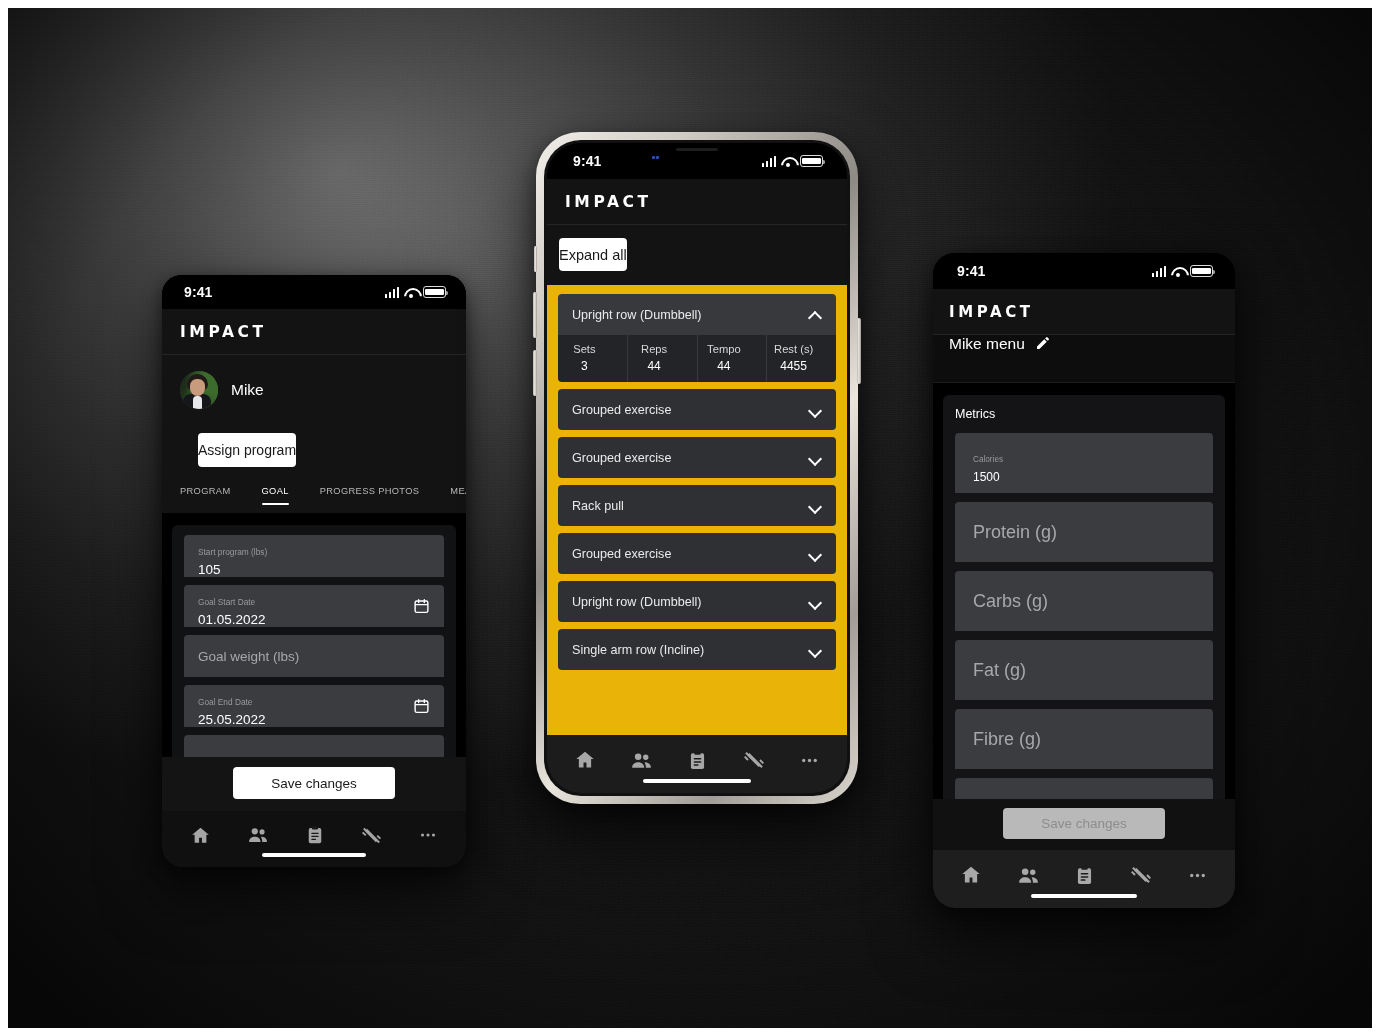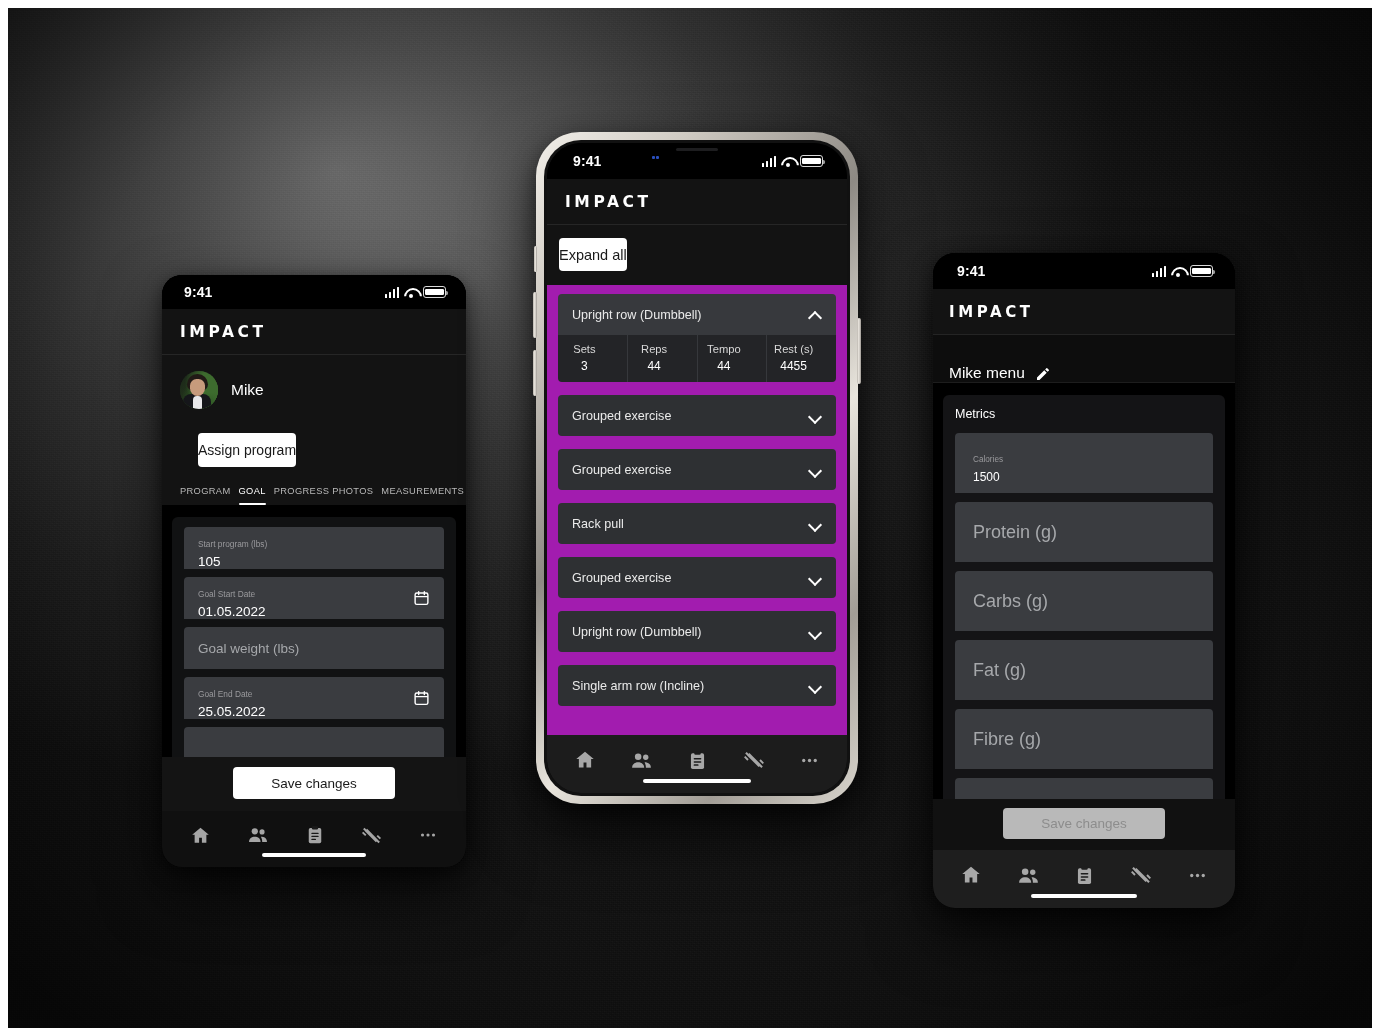--- a/index.html
+++ b/index.html
@@ -185,22 +185,22 @@
   .avatar .av-shirt {
     position:absolute; left:13px; bottom:0; width:9px; height:13px;
     background: #e8e8ea; border-radius: 4px 4px 0 0;
   }
   .l-name { color: #fff; font-size: 15.5px; }
 
   .l-assign {
     margin: 24px 18px 0 18px; height: 34px; font-size: 14px;
   }
   .l-tabs {
-    display: flex; align-items: flex-end; gap: 8px;
-    padding: 19px 16px 0 16px; background: #131313;
+    display: flex; align-items: flex-end; gap: 31px;
+    padding: 19px 16px 8px 16px; background: #131313;
   }
   .l-tab {
     color: #b9b9b9; font-size: 9.3px; letter-spacing: .35px;
     padding-bottom: 9px; position: relative; white-space: nowrap;
   }
   .l-tab.active { color: #fff; }
   .l-tab.active::after {
     content: ''; position: absolute; left: 0; right: 0; bottom: 0;
     height: 2.5px; background: #fff; border-radius: 2px;
   }
@@ -275,22 +275,22 @@
   .cam-dot i { width: 2.6px; height: 3.4px; background: #2a4fbe; border-radius: 1px; }
 
   #phone-center .statusbar { padding: 0 24px 0 26px; height: 36px; flex-basis: 36px; }
   #phone-center .brandbar { height: 46px; padding-left: 18px; }
   #phone-center .brand { font-size: 15.5px; }
 
   .c-expandwrap { flex: 0 0 auto; background: #131313; padding: 13px 12px 14px 12px; }
   .c-expand { height: 33px; font-size: 14.5px; }
 
   .c-list {
-    flex: 1 1 auto; background: #a21caf; padding: 9px 11px 0 11px;
-    display: flex; flex-direction: column; gap: 13px; overflow: hidden;
+    flex: 1 1 auto; background: #eab308; padding: 9px 11px 0 11px;
+    display: flex; flex-direction: column; gap: 7px; overflow: hidden;
   }
   .ex-item { border-radius: 4px; overflow: hidden; flex: 0 0 auto; }
   .ex-head {
     background: #2e3033; height: 41px;
     display: flex; align-items: center; justify-content: space-between;
     padding: 0 15px 0 14px;
   }
   .ex-head.open { background: #37393d; }
   .ex-title { color: #eaeaea; font-size: 12.6px; }
   .chev { width: 13px; height: 13px; position: relative; }
@@ -322,21 +322,21 @@
     background: #000;
     box-shadow: 0 28px 62px rgba(0,0,0,.64), 0 6px 20px rgba(0,0,0,.52);
   }
   #phone-right .screen { border-radius: 22px; }
   #phone-right .statusbar { height: 36px; flex-basis: 36px; padding: 0 22px 0 24px; }
   #phone-right .brandbar { height: 46px; padding-left: 16px; border-bottom-color: #242424; }
   #phone-right .brand { font-size: 15px; }
 
   .r-menurow {
     flex: 0 0 auto; background: #0d0d0d; height: 48px;
-    display: flex; align-items: flex-end; gap: 10px; padding-left: 16px;
+    display: flex; align-items: flex-start; gap: 10px; padding-left: 16px;
     border-bottom: 1px solid #1d1d1d;
   }
   .r-menu-title { color: #fff; font-size: 15.5px; }
   .pencil svg { display: block; }
 
   .r-body { flex: 1 1 auto; background: #000; padding: 12px 10px 0 10px; overflow: hidden; }
   .r-card {
     background: #141416; border-radius: 6px; padding: 12px 12px 12px 12px;
     display: flex; flex-direction: column; gap: 9px;
   }

